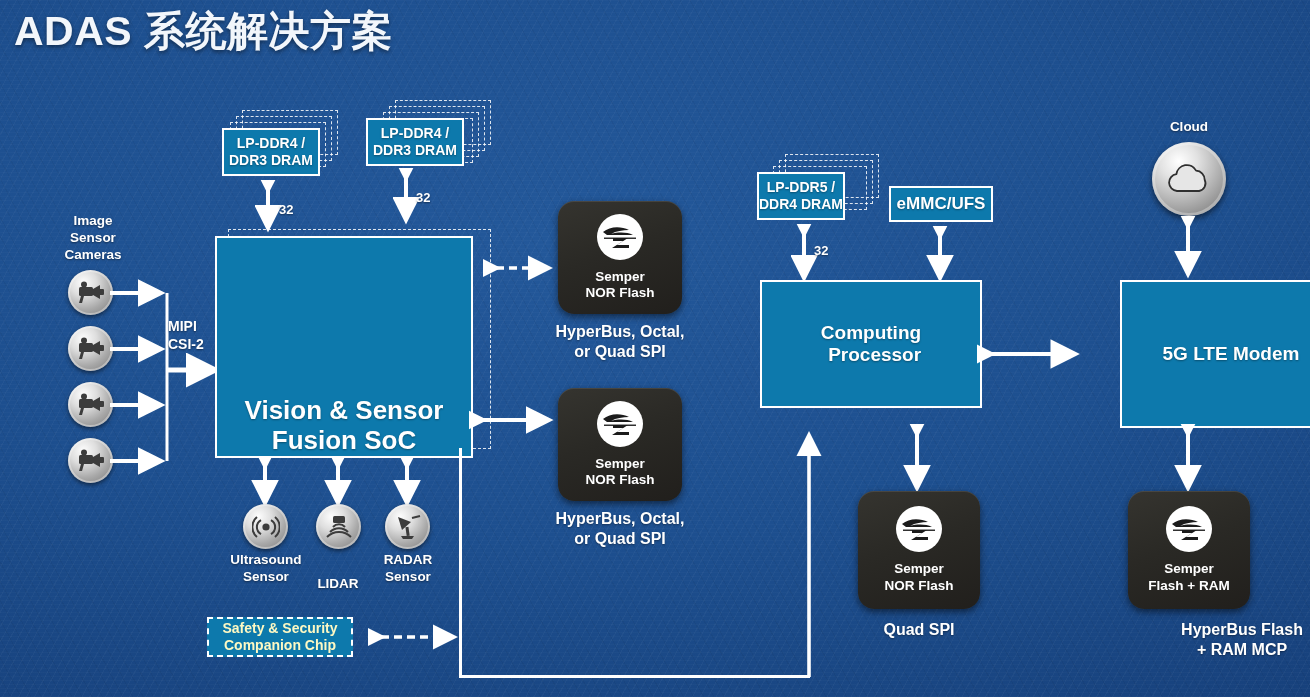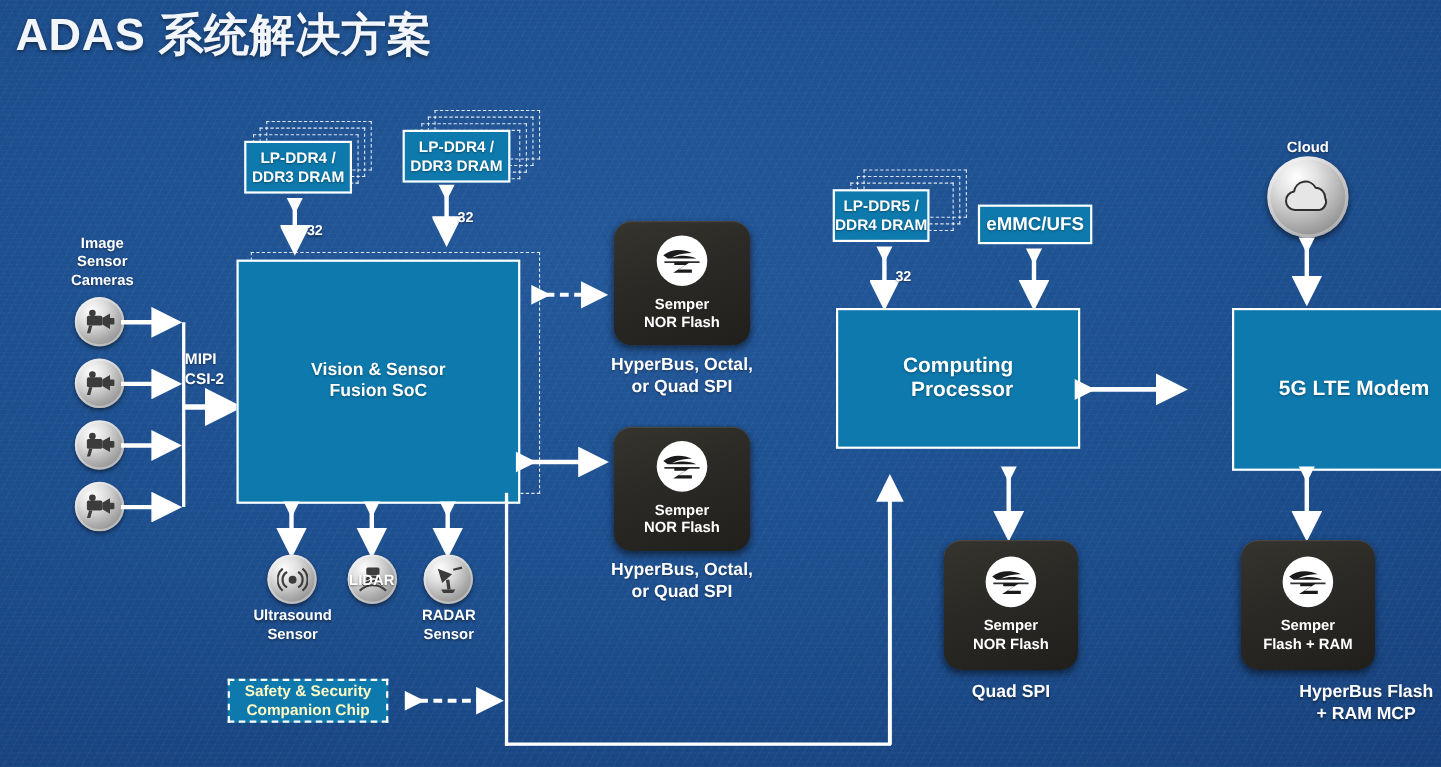--- a/index.html
+++ b/index.html
@@ -35,21 +35,21 @@
     box-sizing:border-box;
     display:flex;align-items:center;justify-content:center;
     text-align:center;
     color:#fff;font-weight:bold;
     line-height:1.18;
     text-shadow:0 1px 2px rgba(0,0,0,.35);
   }
   .tealbox.small{font-size:14px;}
   .tealbox.mid{font-size:17px;}
   .tealbox.big{font-size:19px;}
-  .tealbox.xbig{font-size:16px;}
+  .tealbox.xbig{font-size:26px;align-items:flex-end;}
   
   .ghost{
     position:absolute;border:1px dashed rgba(255,255,255,.85);
     box-sizing:border-box;background:transparent;
   }
   .dashbox{
     position:absolute;
     background:#0d79ac;
     border:2px dashed #ffffff;
     box-sizing:border-box;
@@ -266,21 +266,21 @@
         <path d="M7 22 h13 l-2 3 h-9 z"></path>
       </g>
       <path d="M18 4 l8 -2" stroke="#3c3c3c" stroke-width="2" fill="none"></path>
     </svg>
   </div>
 
   <div class="plainlabel" style="left:215px;top:552px;width:102px;">
     <div>Ultrasound</div>
     <div>Sensor</div>
   </div>
-  <div class="plainlabel" style="left:298px;top:520px;width:80px;">
+  <div class="plainlabel" style="left:298px;top:576px;width:80px;">
     <div>LIDAR</div>
   </div>
   <div class="plainlabel" style="left:367px;top:552px;width:82px;">
     <div>RADAR</div>
     <div>Sensor</div>
   </div>
 
   <div class="dashbox" style="left:207px;top:617px;width:146px;height:40px;">
     <div>
       <div>Safety &amp; Security</div>
@@ -388,21 +388,21 @@
     </div>
     <div class="chiplabel">
       <div>Semper</div>
       <div>NOR Flash</div>
     </div>
   </div>
   <div class="caption" style="left:848px;top:620px;width:142px;">
     <div>Quad SPI</div>
   </div>
 
-  <div class="plainlabel" style="left:1143px;top:126px;width:92px;">Cloud</div>
+  <div class="plainlabel" style="left:1143px;top:119px;width:92px;">Cloud</div>
   <div class="cloudcircle" style="left:1152px;top:142px;width:74px;height:74px;">
     <svg width="50" height="36" viewBox="0 0 50 36">
       <path d="M13 30 a8.5 8.5 0 0 1 -0.6 -16.9 a10.5 10.5 0 0 1 19.7 -3.4 a9 9 0 0 1 8.6 9.2 a7.8 7.8 0 0 1 -5.6 11.1 z" fill="#e6e6e6" stroke="#2f2f2f" stroke-width="1.8" stroke-linejoin="round"></path>
     </svg>
   </div>
   <svg class="abs" style="left:1174px;top:216px;" width="30" height="66">
     <line x1="14" y1="9" x2="14" y2="57" stroke="#fff" stroke-width="4" marker-start="url(#ah)" marker-end="url(#ah)"></line>
   </svg>
 
   <div class="tealbox big" style="left:1078px;top:280px;width:222px;height:148px;margin-left:42px;">

